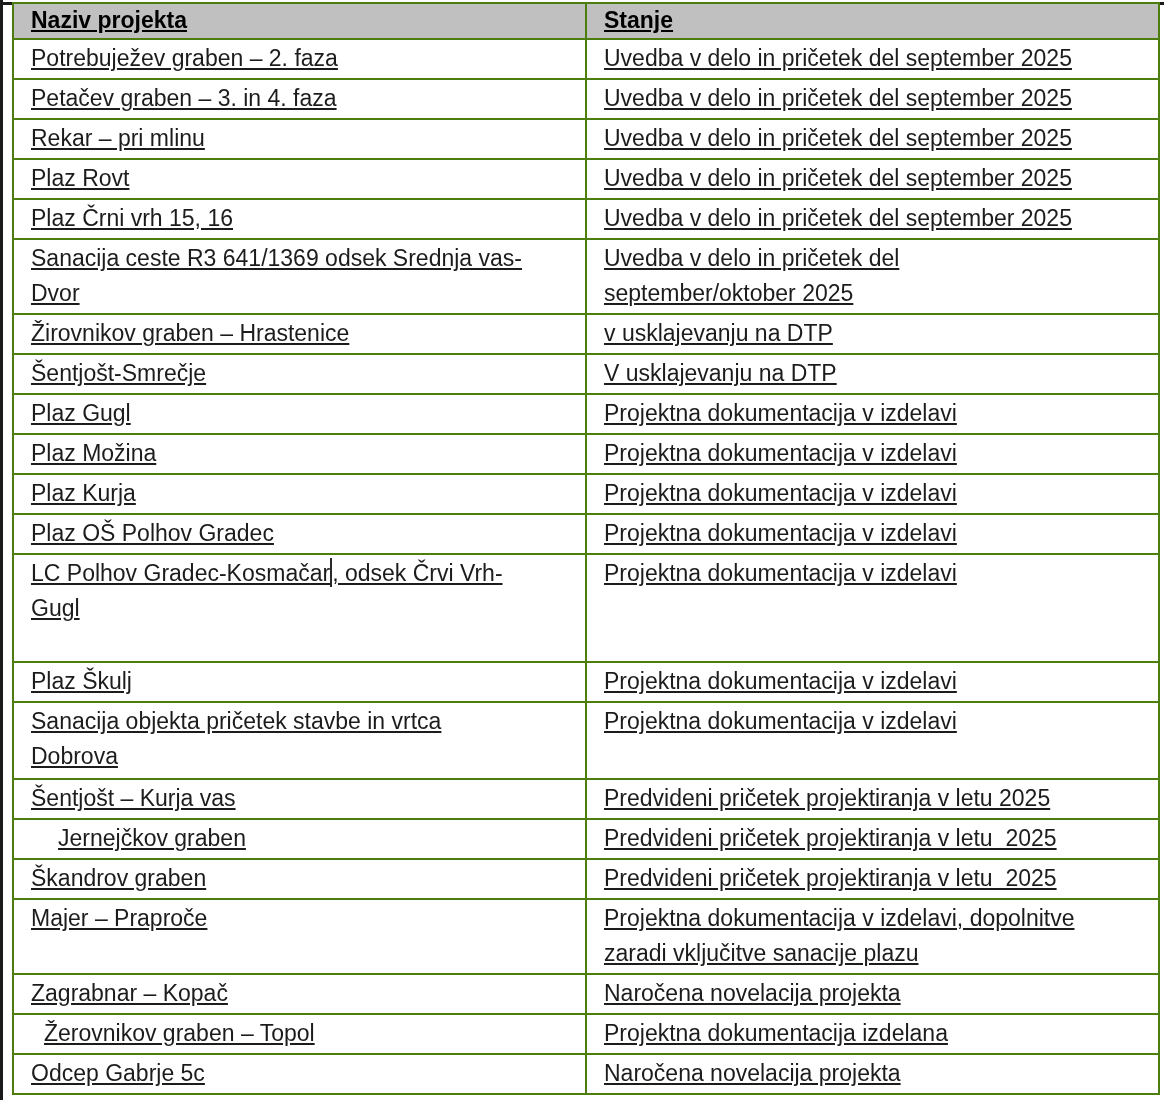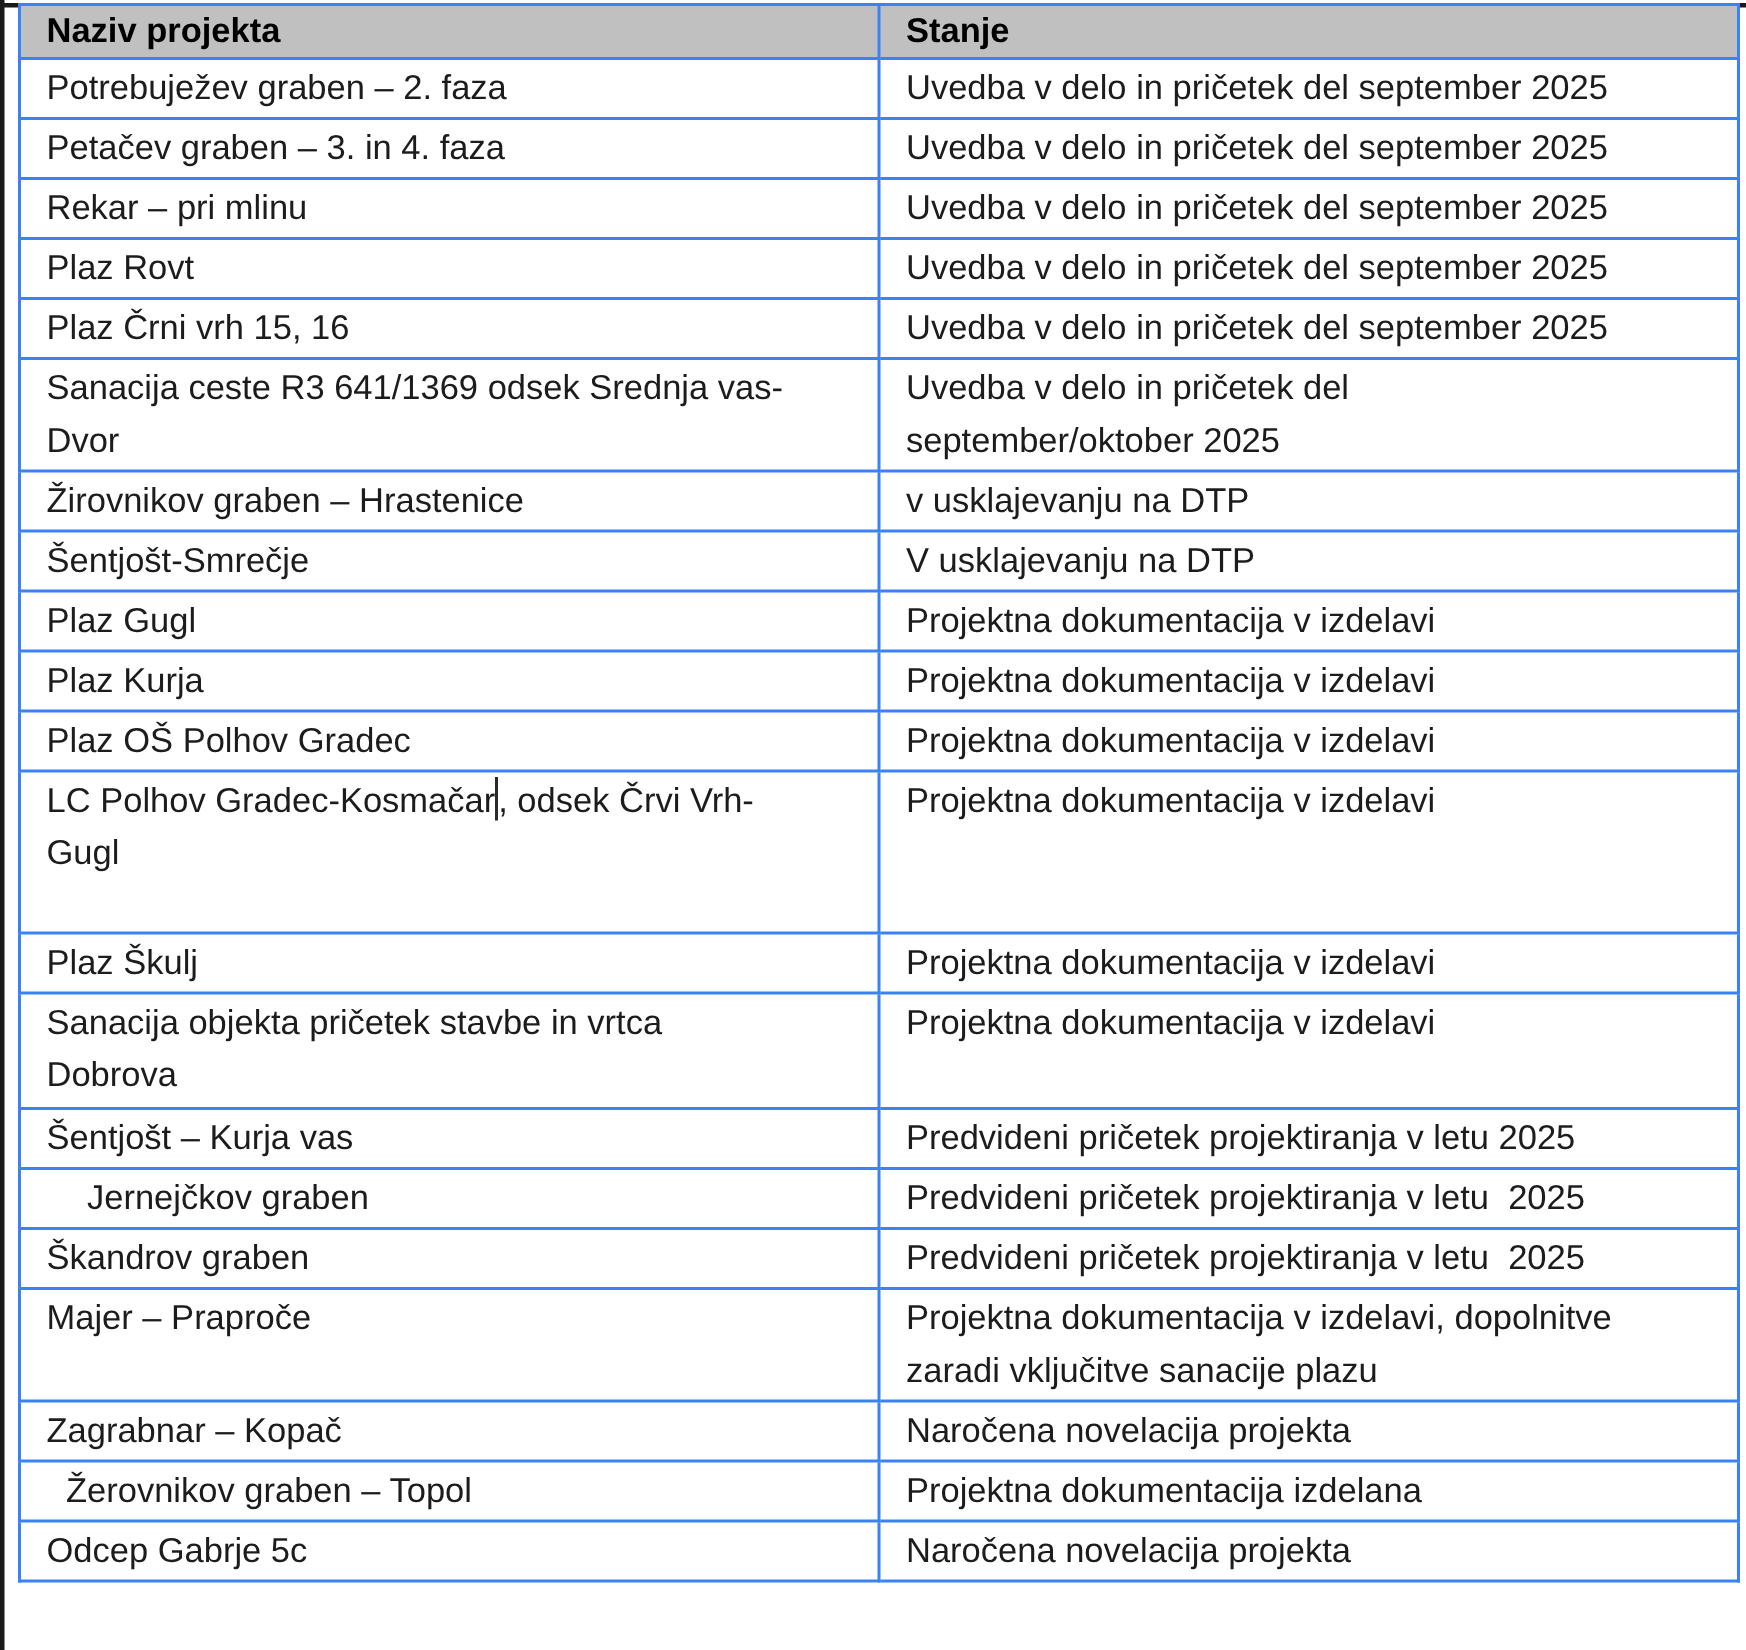--- a/index.html
+++ b/index.html
@@ -36,23 +36,24 @@
     width: 1146px;
     display: table;
     border-collapse: collapse;
     table-layout: fixed;
   }
   .tr { display: table-row; }
   .td {
     display: table-cell;
     width: 50%;
     vertical-align: top;
-    border: 2px solid #3b82f6;
+    border: 2px solid #4d7c0f;
     padding: 1px 10px 2px 17px;
     background: #ffffff;
+    text-decoration: underline;
   }
   .th {
     background: #c0c0c0;
     font-weight: bold;
     height: 31px;
     font-size: 23px;
     line-height: 31px;
     color: #000000;
   }
   .line {
@@ -152,20 +153,28 @@
       <div class="tr">
         <div class="td" style="height: 35px;">
           <div class="line">Plaz Gugl</div>
         </div>
         <div class="td">
           <div class="line">Projektna dokumentacija v izdelavi</div>
         </div>
       </div>
       <div class="tr">
         <div class="td" style="height: 35px;">
+          <div class="line">Plaz Možina</div>
+        </div>
+        <div class="td">
+          <div class="line">Projektna dokumentacija v izdelavi</div>
+        </div>
+      </div>
+      <div class="tr">
+        <div class="td" style="height: 35px;">
           <div class="line">Plaz Kurja</div>
         </div>
         <div class="td">
           <div class="line">Projektna dokumentacija v izdelavi</div>
         </div>
       </div>
       <div class="tr">
         <div class="td" style="height: 35px;">
           <div class="line">Plaz OŠ Polhov Gradec</div>
         </div>

